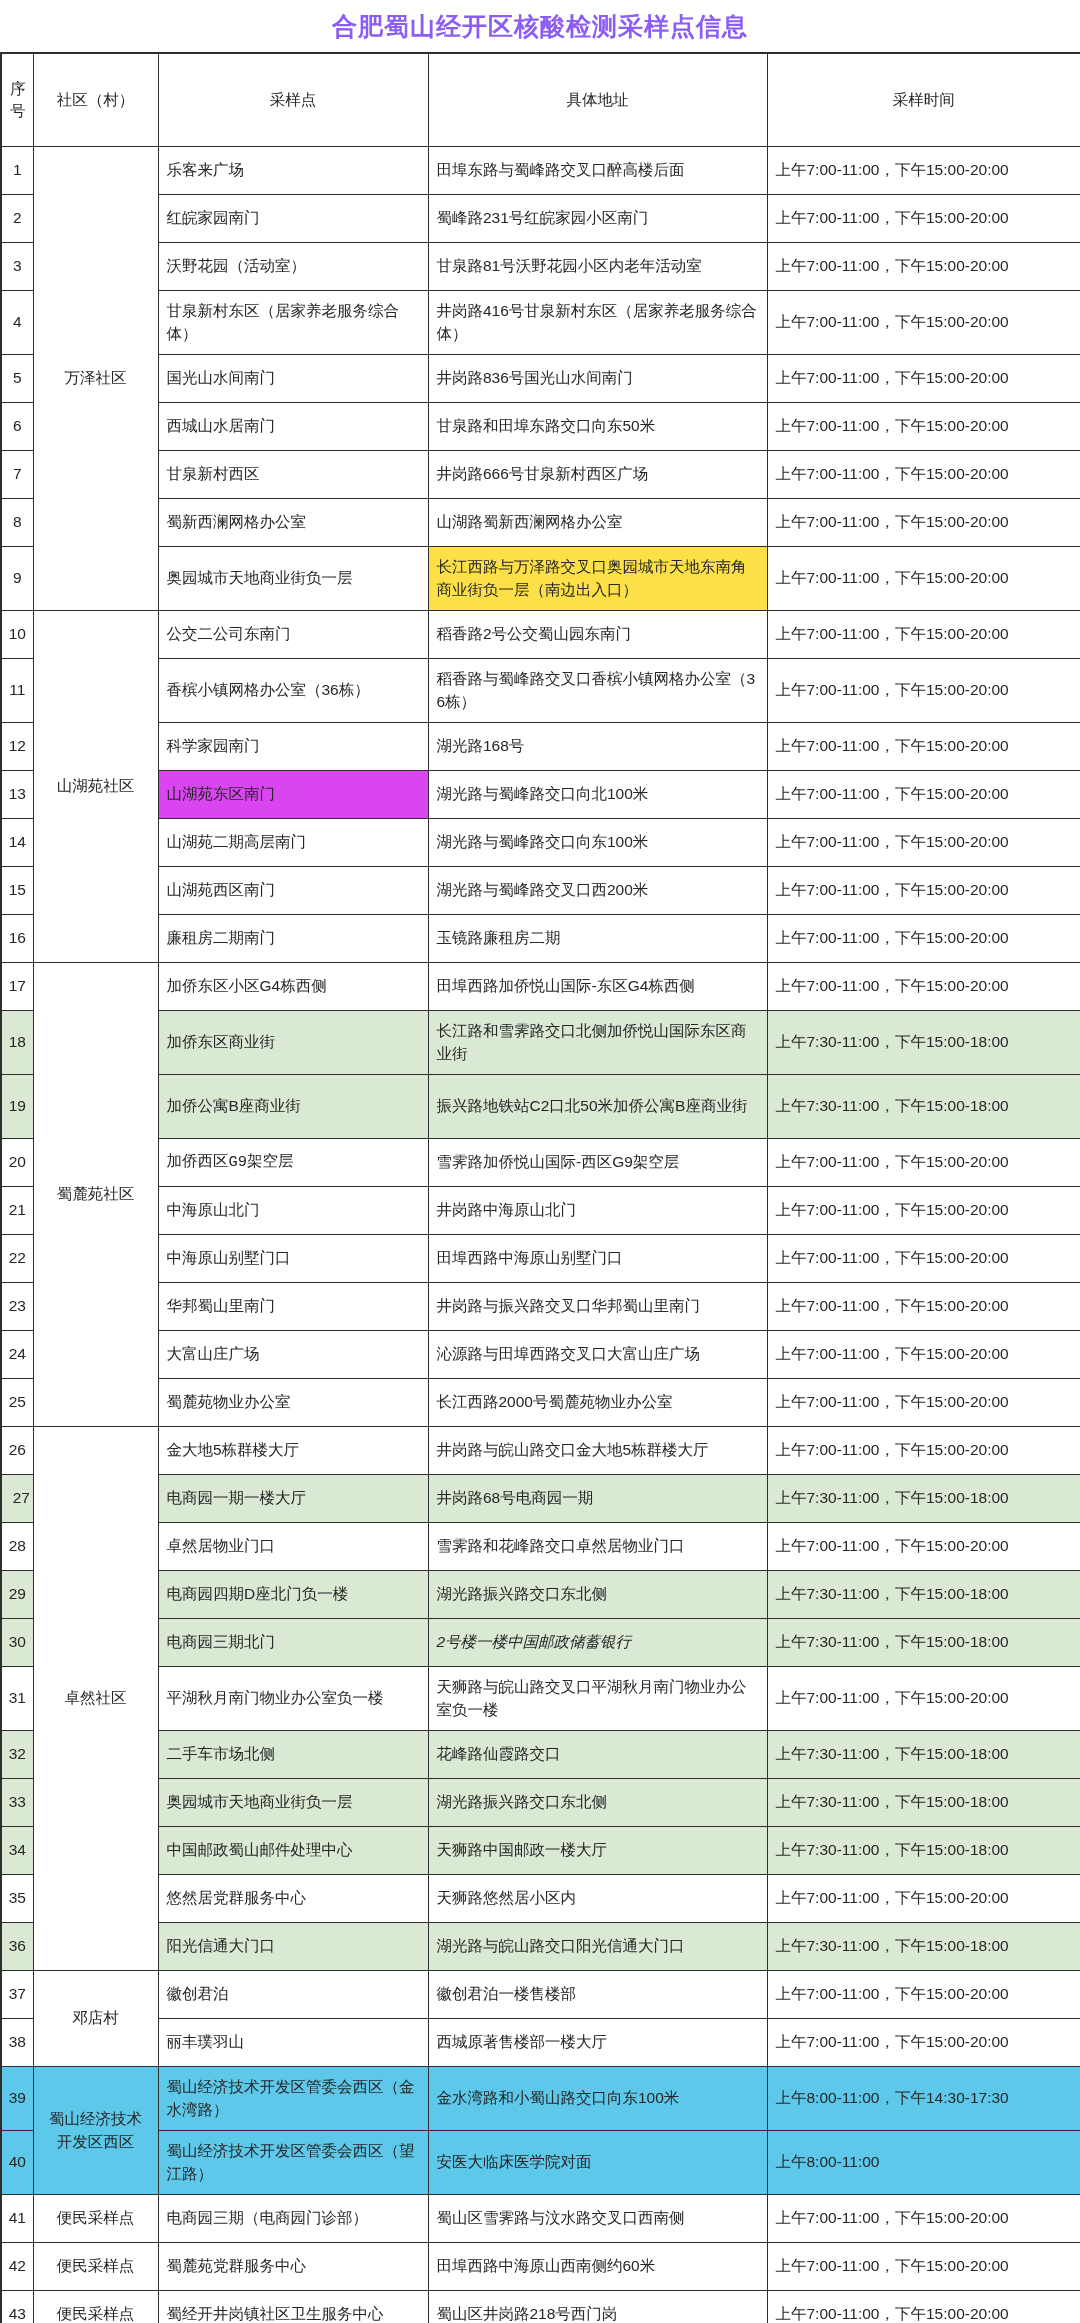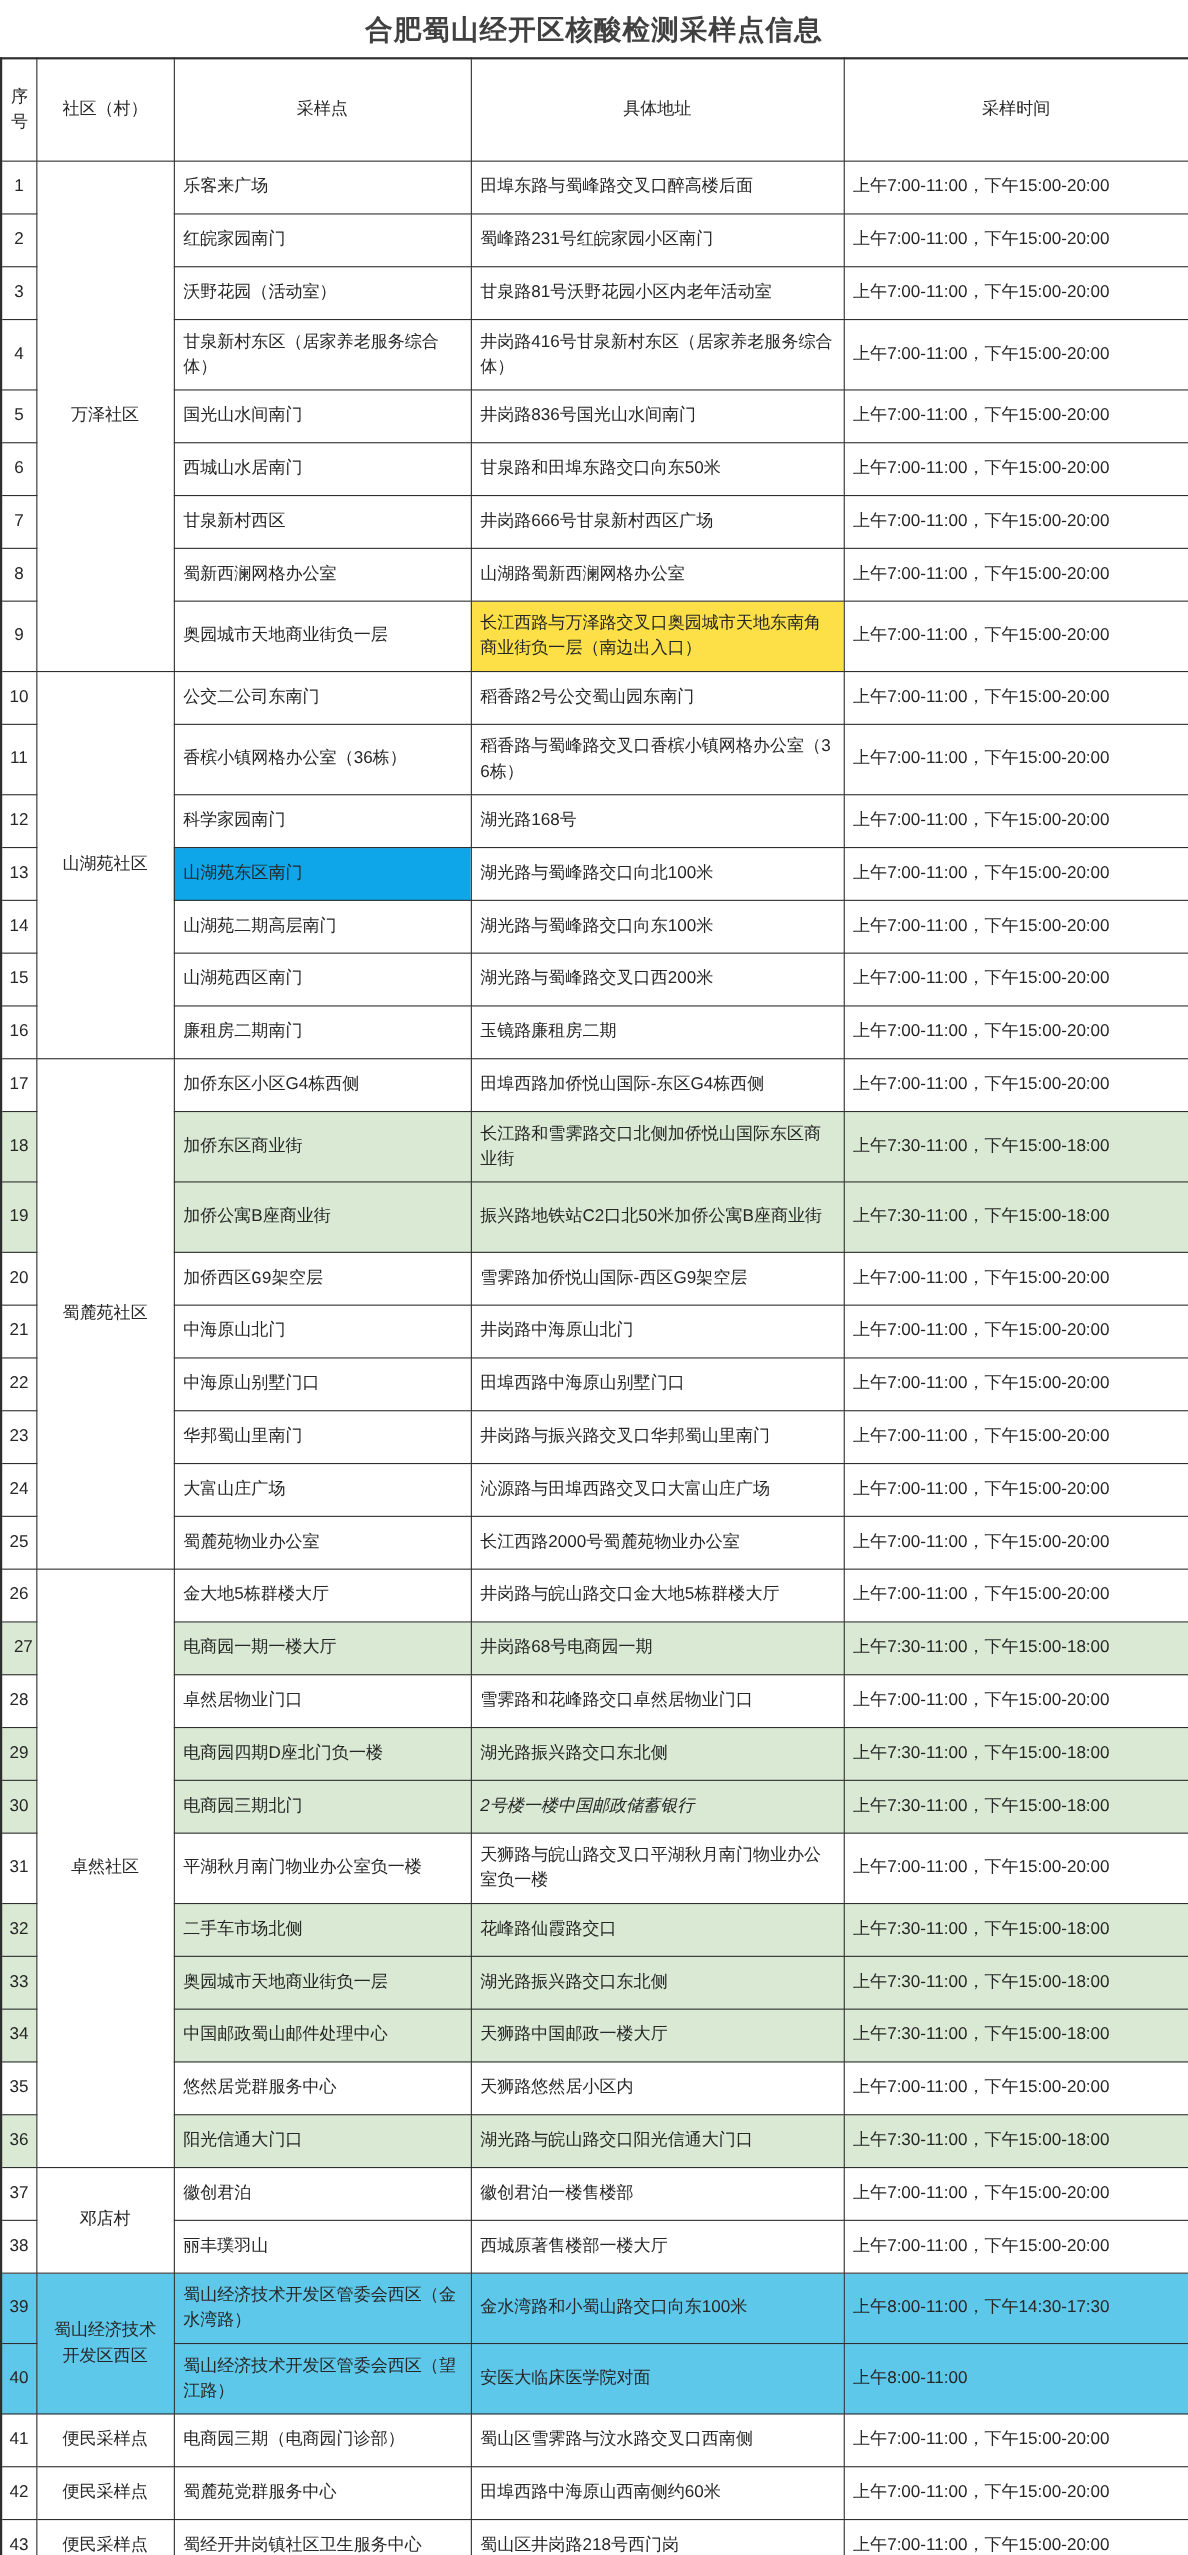--- a/index.html
+++ b/index.html
@@ -27,21 +27,21 @@
   tr.single{height:48px;}
   tr.double{height:64px;}
   td.c-no{text-align:center;padding:6px 2px;}
   td.c-community{text-align:center;}
   td.c-site,td.c-address,td.c-time{text-align:left;}
 </style>
 </head>
 <body>
 
 <div class="page">
-  <div class="doc-title" style="color: #404040;">合肥蜀山经开区核酸检测采样点信息</div>
+  <div class="doc-title" style="color: #8b5cf6;">合肥蜀山经开区核酸检测采样点信息</div>
   <table class="samp">
     <colgroup>
       <col style="width:32px">
       <col style="width:125px">
       <col style="width:270px">
       <col style="width:339px">
       <col style="width:314px">
     </colgroup>
     <thead>
       <tr>
@@ -122,21 +122,21 @@
           <td class="c-time" style="background: rgb(255, 255, 255);">上午7:00-11:00，下午15:00-20:00</td>
         </tr>
         <tr class="single">
           <td class="c-no" style="background: rgb(255, 255, 255);">12</td>
           <td class="c-site" style="background: rgb(255, 255, 255);">科学家园南门</td>
           <td class="c-address" style="background: rgb(255, 255, 255);">湖光路168号</td>
           <td class="c-time" style="background: rgb(255, 255, 255);">上午7:00-11:00，下午15:00-20:00</td>
         </tr>
         <tr class="single">
           <td class="c-no" style="background: rgb(255, 255, 255);">13</td>
-          <td class="c-site" style="background: #0ea5e9;">山湖苑东区南门</td>
+          <td class="c-site" style="background: #d946ef;">山湖苑东区南门</td>
           <td class="c-address" style="background: rgb(255, 255, 255);">湖光路与蜀峰路交口向北100米</td>
           <td class="c-time" style="background: rgb(255, 255, 255);">上午7:00-11:00，下午15:00-20:00</td>
         </tr>
         <tr class="single">
           <td class="c-no" style="background: rgb(255, 255, 255);">14</td>
           <td class="c-site" style="background: rgb(255, 255, 255);">山湖苑二期高层南门</td>
           <td class="c-address" style="background: rgb(255, 255, 255);">湖光路与蜀峰路交口向东100米</td>
           <td class="c-time" style="background: rgb(255, 255, 255);">上午7:00-11:00，下午15:00-20:00</td>
         </tr>
         <tr class="single">

